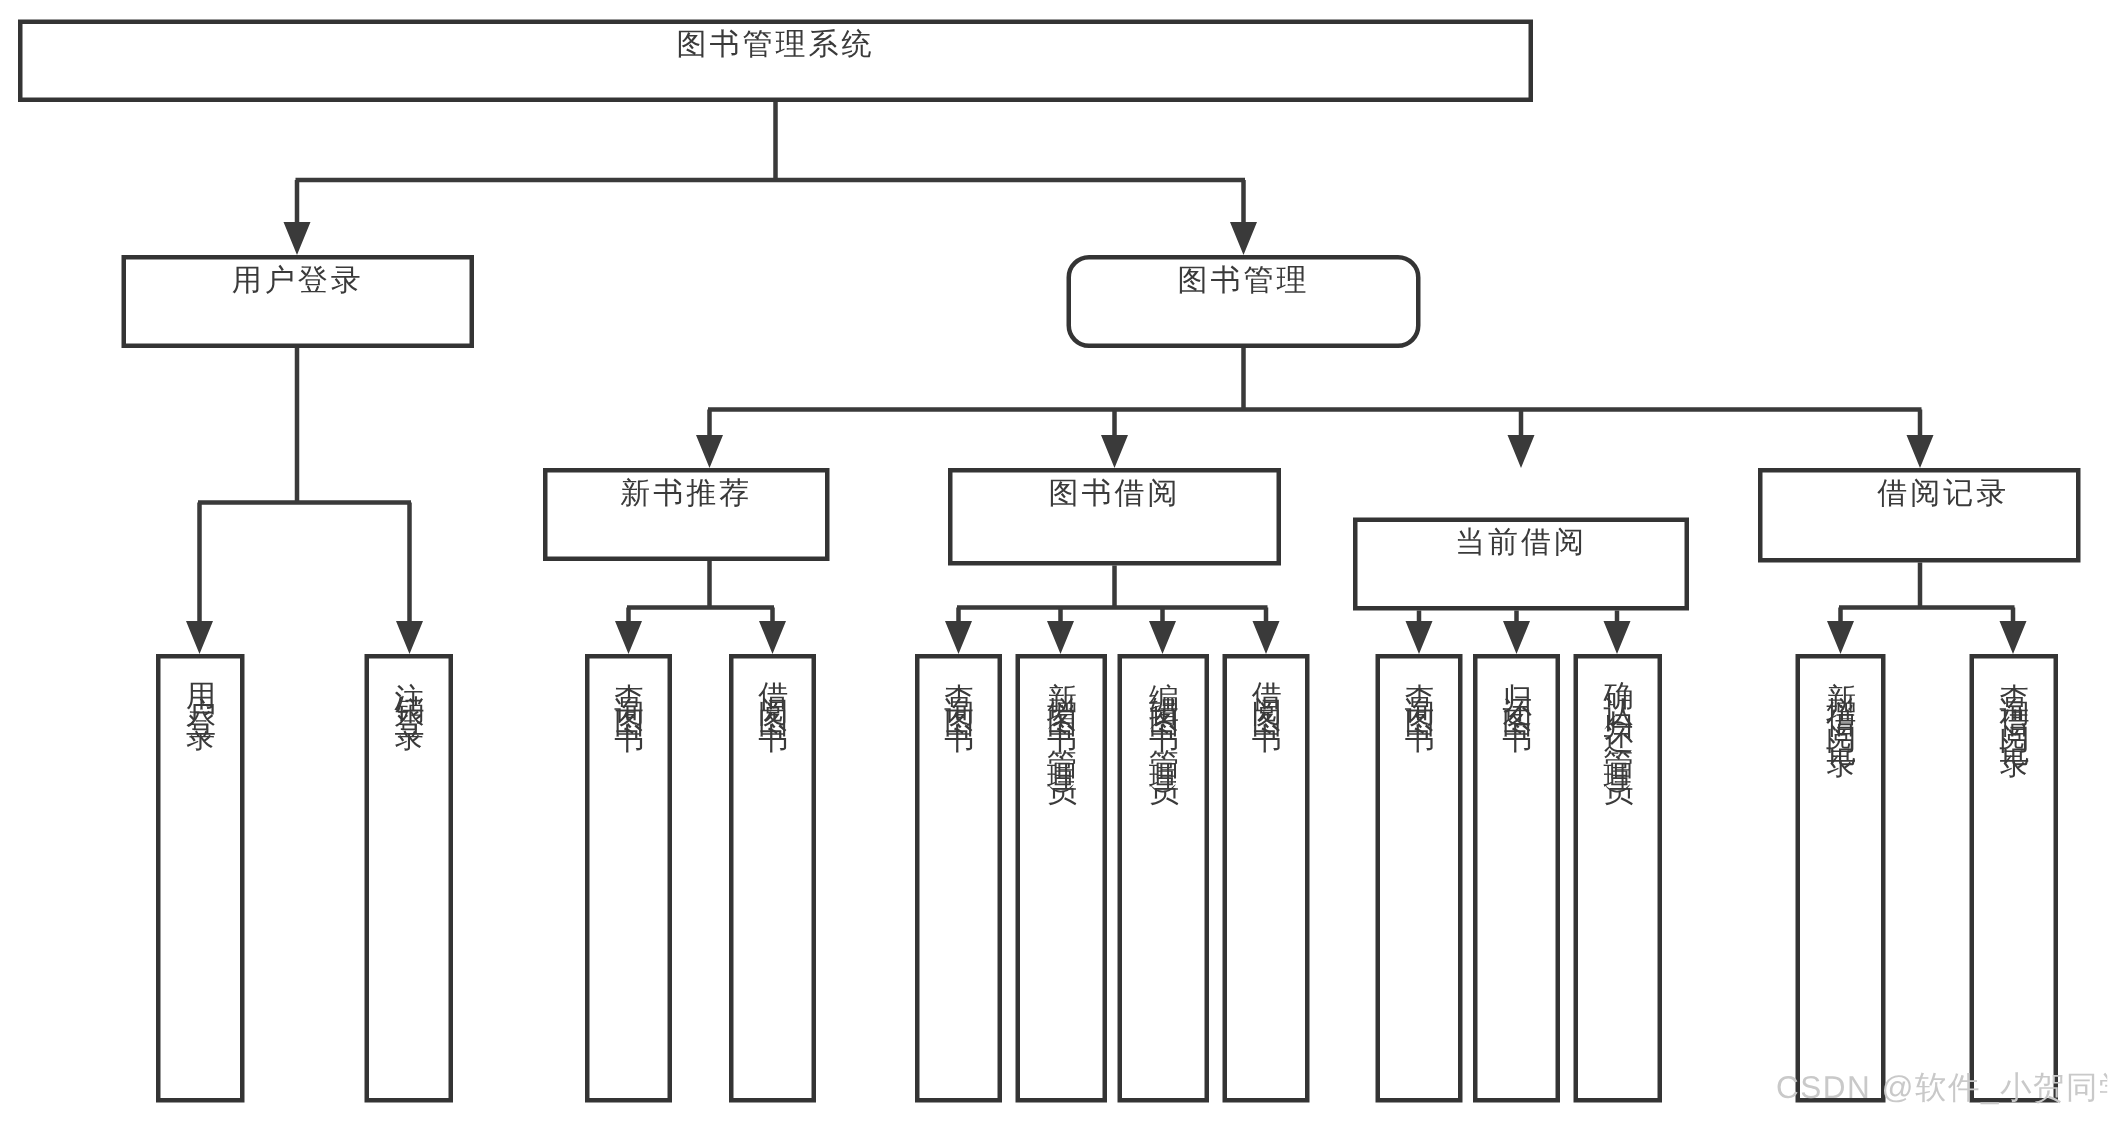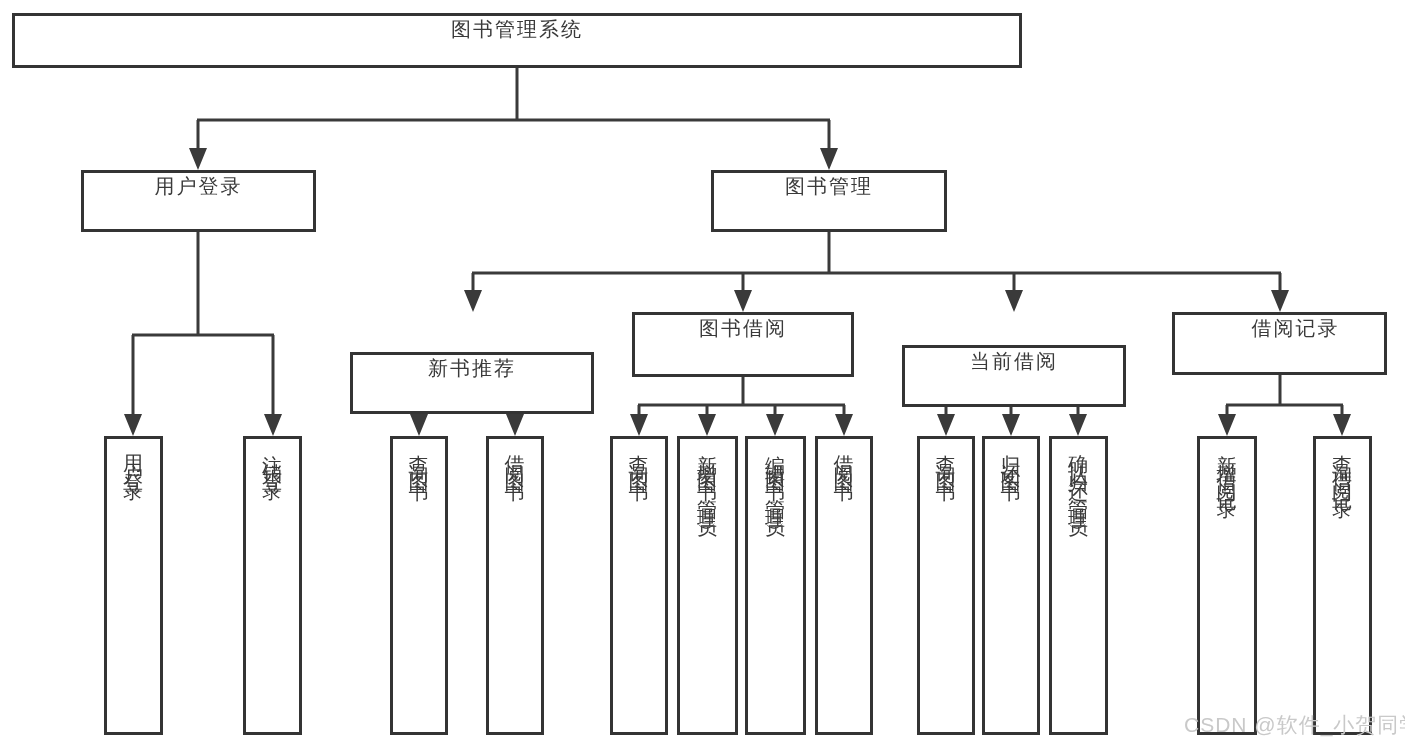--- a/index.html
+++ b/index.html
@@ -88,25 +88,25 @@
       M1333 414 h18 l-9 22 z"></path>
   </svg>
 
   <div class="hbox" style="left:12px; top:13px; width:1010px; height:55px;">
     <span>图书管理系统</span>
   </div>
 
   <div class="hbox" style="left:81px; top:170px; width:235px; height:62px;">
     <span>用户登录</span>
   </div>
-  <div class="hbox" style="left:711px; top:170px; width:236px; height:62px;">
+  <div class="hbox" style="left:711px; top:170px; width:236px; height:62px;border-radius:15px;">
     <span>图书管理</span>
   </div>
 
-  <div class="hbox" style="left:350px; top:312px; width:244px; height:62px;margin-top:40px;">
+  <div class="hbox" style="left:362px; top:312px; width:191px; height:62px;">
     <span>新书推荐</span>
   </div>
   <div class="hbox" style="left:632px; top:312px; width:222px; height:65px;">
     <span>图书借阅</span>
   </div>
   <div class="hbox" style="left:902px; top:312px; width:224px; height:62px;margin-top:33px;">
     <span>当前借阅</span>
   </div>
   <div class="hbox" style="left:1172px; top:312px; width:215px; height:63px;padding-left:32px;">
     <span>借阅记录</span>

